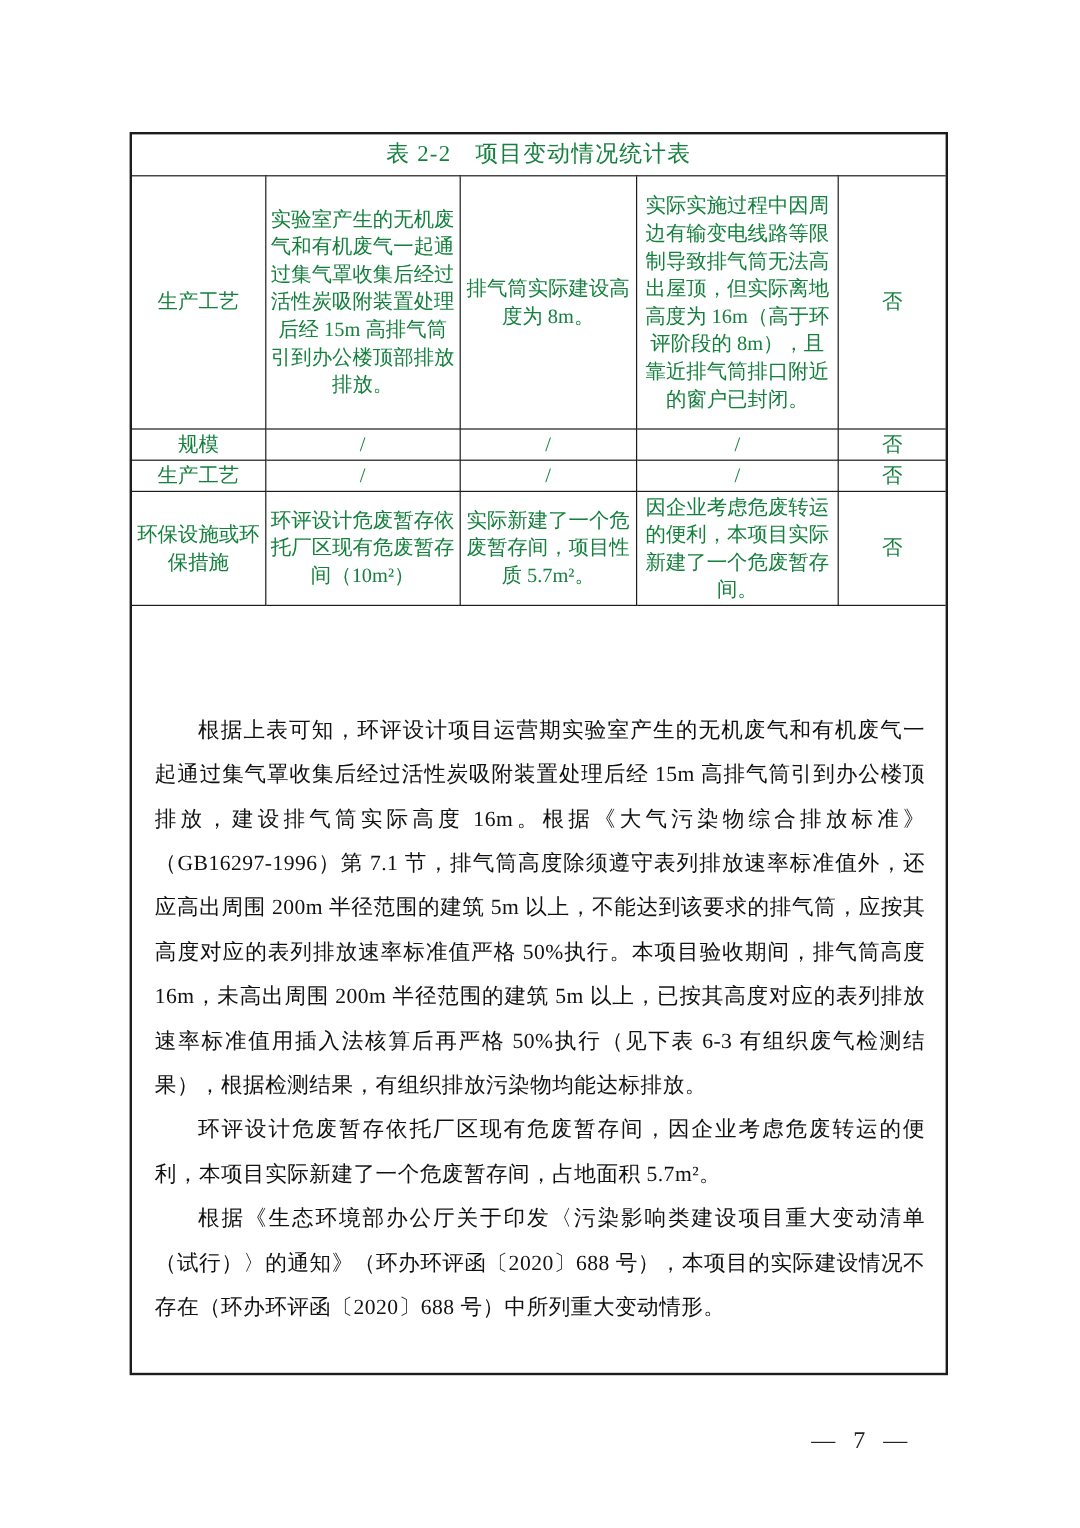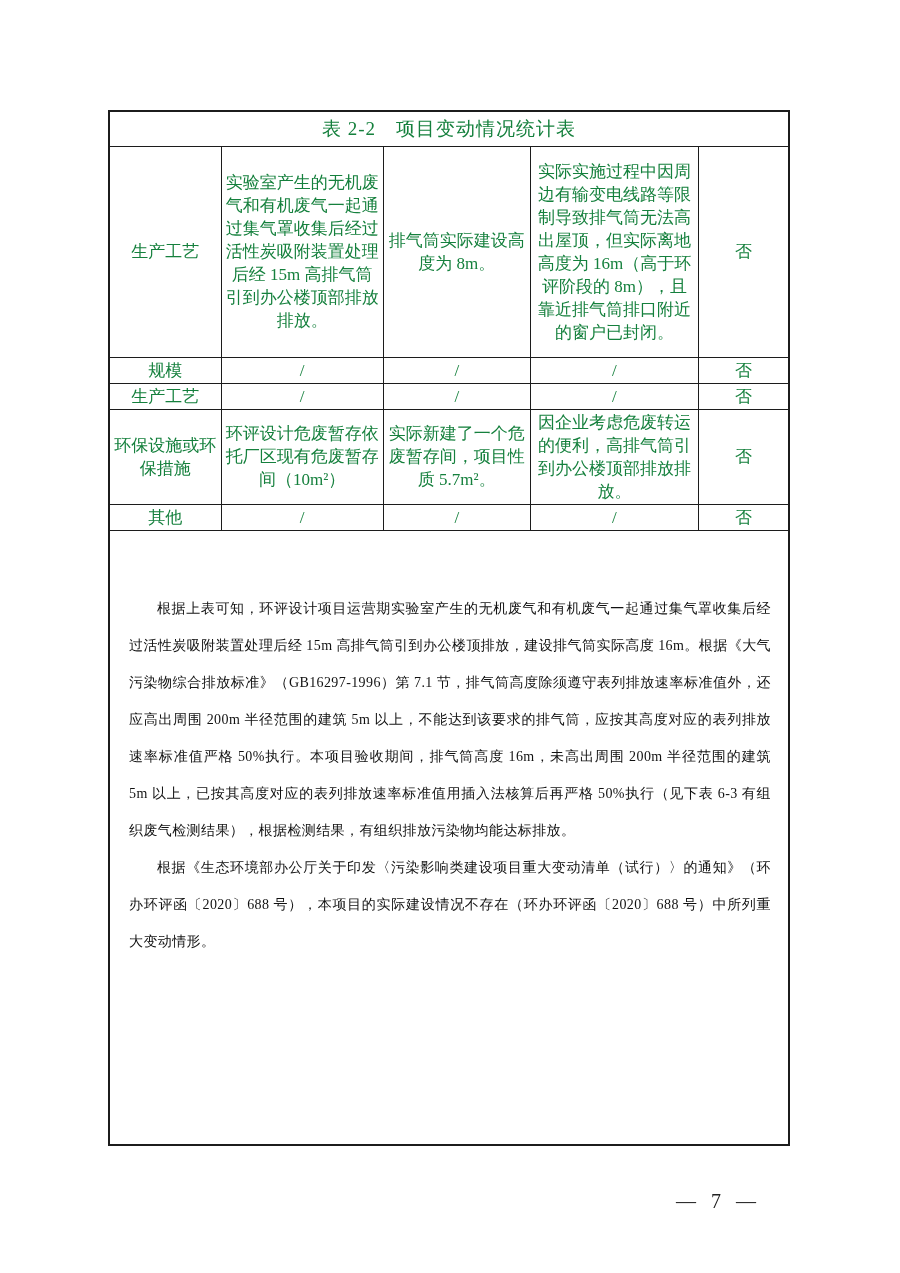--- a/index.html
+++ b/index.html
@@ -15,21 +15,21 @@
         word-break:break-all;}
   .doc-table tr:first-child td{border-top:none;}
   .doc-table td:first-child,.doc-table th:first-child{border-left:none;}
   .doc-table td:last-child,.doc-table th:last-child{border-right:none;}
   .tbl-title-cell{font-weight:bold;font-size:19px;line-height:30px;letter-spacing:1px;}
   .doc-table th{white-space:nowrap;}
   .doc-table th:last-child{white-space:normal;}
   .cell-long{text-align:center;}
   
   .paragraphs{position:absolute;left:19px;right:17px;top:478px;
-        font-size:14px;line-height:37px;text-align:justify;letter-spacing:0.4px;}
+        font-size:18px;line-height:37px;text-align:justify;letter-spacing:0.4px;}
   .paragraphs p{margin:0;text-indent:2em;}
   
   .footer{position:absolute;left:676px;top:1190px;display:flex;align-items:center;
         gap:15px;font-size:20px;color:#222;
         font-family:"Liberation Serif","DejaVu Serif",serif;}
 </style>
 </head>
 <body>
 
 <div class="page">
@@ -69,36 +69,30 @@
           <td>/</td>
           <td>/</td>
           <td>/</td>
           <td>否</td>
         </tr>
 
         <tr style="height:86px">
           <td>环保设施或环保措施</td>
           <td class="cell-long">环评设计危废暂存依托厂区现有危废暂存间（10m²）</td>
           <td class="cell-long">实际新建了一个危废暂存间，项目性质 5.7m²。</td>
-          <td class="cell-long">因企业考虑危废转运的便利，高排气筒引到办公楼顶部排放排放。</td>
+          <td class="cell-long">因企业考虑危废转运的便利，本项目实际新建了一个危废暂存间。</td>
           <td>否</td>
         </tr>
 
-        <tr style="height:26px">
-          <td>其他</td>
-          <td>/</td>
-          <td>/</td>
-          <td>/</td>
-          <td>否</td>
-        </tr>
       </tbody>
     </table>
 
     <div class="paragraphs">
       <p>根据上表可知，环评设计项目运营期实验室产生的无机废气和有机废气一起通过集气罩收集后经过活性炭吸附装置处理后经 15m 高排气筒引到办公楼顶排放，建设排气筒实际高度 16m。根据《大气污染物综合排放标准》（GB16297-1996）第 7.1 节，排气筒高度除须遵守表列排放速率标准值外，还应高出周围 200m 半径范围的建筑 5m 以上，不能达到该要求的排气筒，应按其高度对应的表列排放速率标准值严格 50%执行。本项目验收期间，排气筒高度 16m，未高出周围 200m 半径范围的建筑 5m 以上，已按其高度对应的表列排放速率标准值用插入法核算后再严格 50%执行（见下表 6-3 有组织废气检测结果），根据检测结果，有组织排放污染物均能达标排放。</p>
+      <p>环评设计危废暂存依托厂区现有危废暂存间，因企业考虑危废转运的便利，本项目实际新建了一个危废暂存间，占地面积 5.7m²。</p>
       <p>根据《生态环境部办公厅关于印发〈污染影响类建设项目重大变动清单（试行）〉的通知》（环办环评函〔2020〕688 号），本项目的实际建设情况不存在（环办环评函〔2020〕688 号）中所列重大变动情形。</p>
     </div>
   </div>
 
   <div class="footer">
     <span>—</span>
     <span>7</span>
     <span>—</span>
   </div>
 </div>

